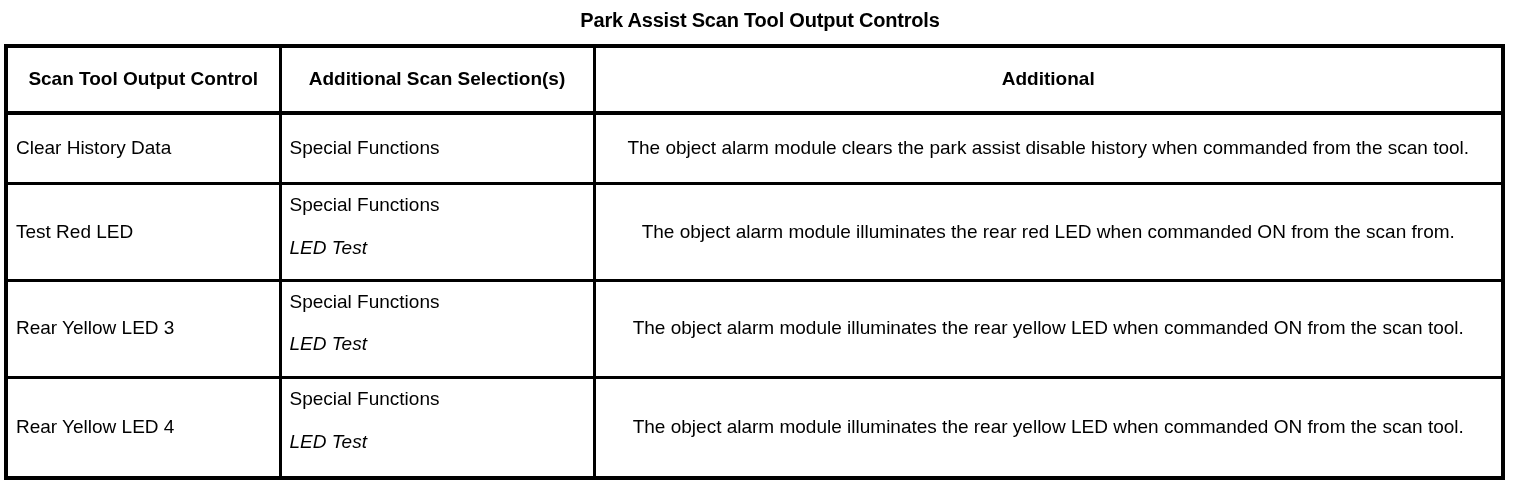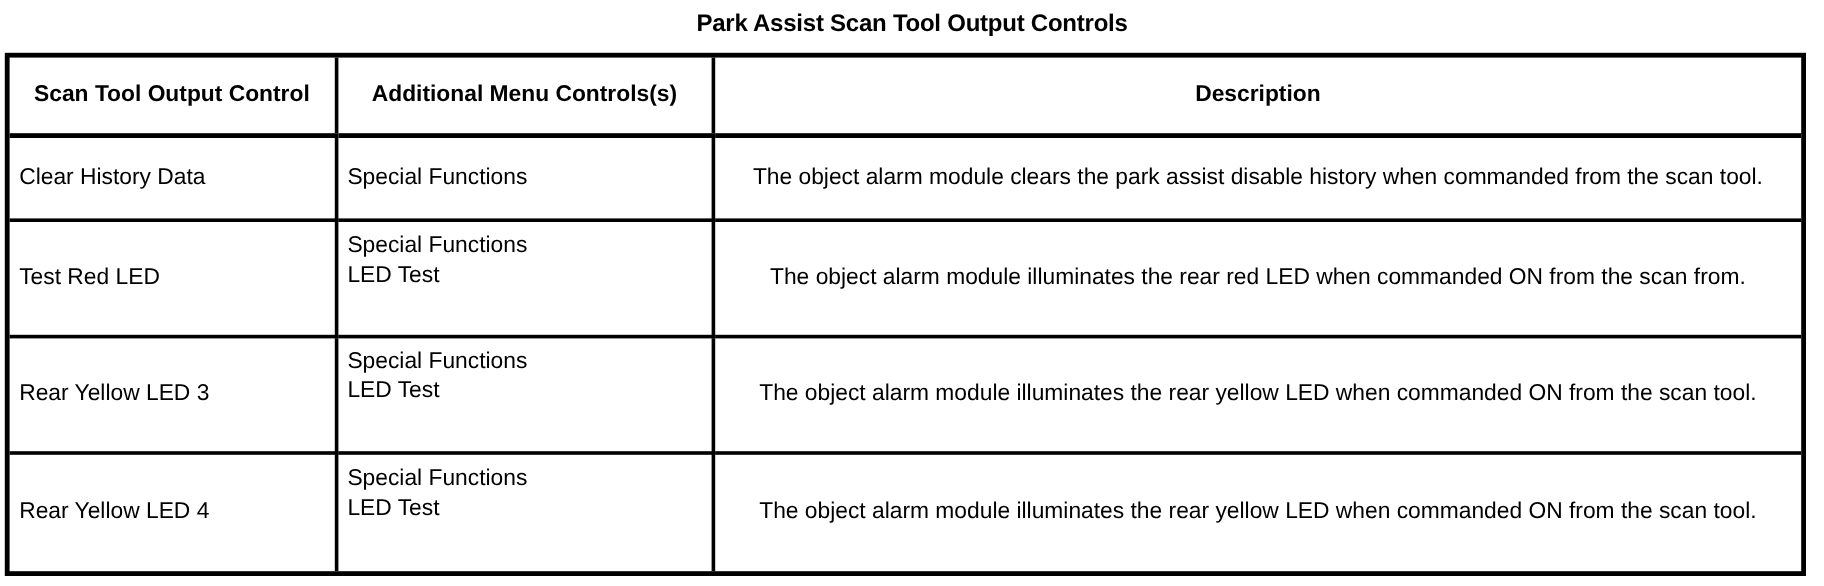--- a/index.html
+++ b/index.html
@@ -87,20 +87,22 @@
   tr.body:last-child td {
     border-bottom: none;
   }
   td.ctrl {
     white-space: nowrap;
   }
   td.menu .menu-line {
     display: block;
   }
   td.menu .menu-line + .menu-line {
+    margin-top: 18px;
+    font-style: italic;
   }
   td.menu.stacked {
     vertical-align: top;
     padding-top: 8px;
   }
   td.desc {
     padding-left: 9px;
     padding-right: 9px;
   }
   td.desc .desc-text {
@@ -121,22 +123,22 @@
   <div class="table-wrap">
     <table class="grid">
       <colgroup>
         <col class="c1">
         <col class="c2">
         <col class="c3">
       </colgroup>
       <thead>
         <tr class="head">
           <th>Scan Tool Output Control</th>
-          <th>Additional Menu Controls(s)</th>
-          <th>Description</th>
+          <th>Additional Scan Selection(s)</th>
+          <th>Additional</th>
         </tr>
       </thead>
       <tbody>
 
         <tr class="body r1">
           <td class="ctrl">Clear History Data</td>
           <td class="menu">
             <span class="menu-line">Special Functions</span>
           </td>
           <td class="desc">

